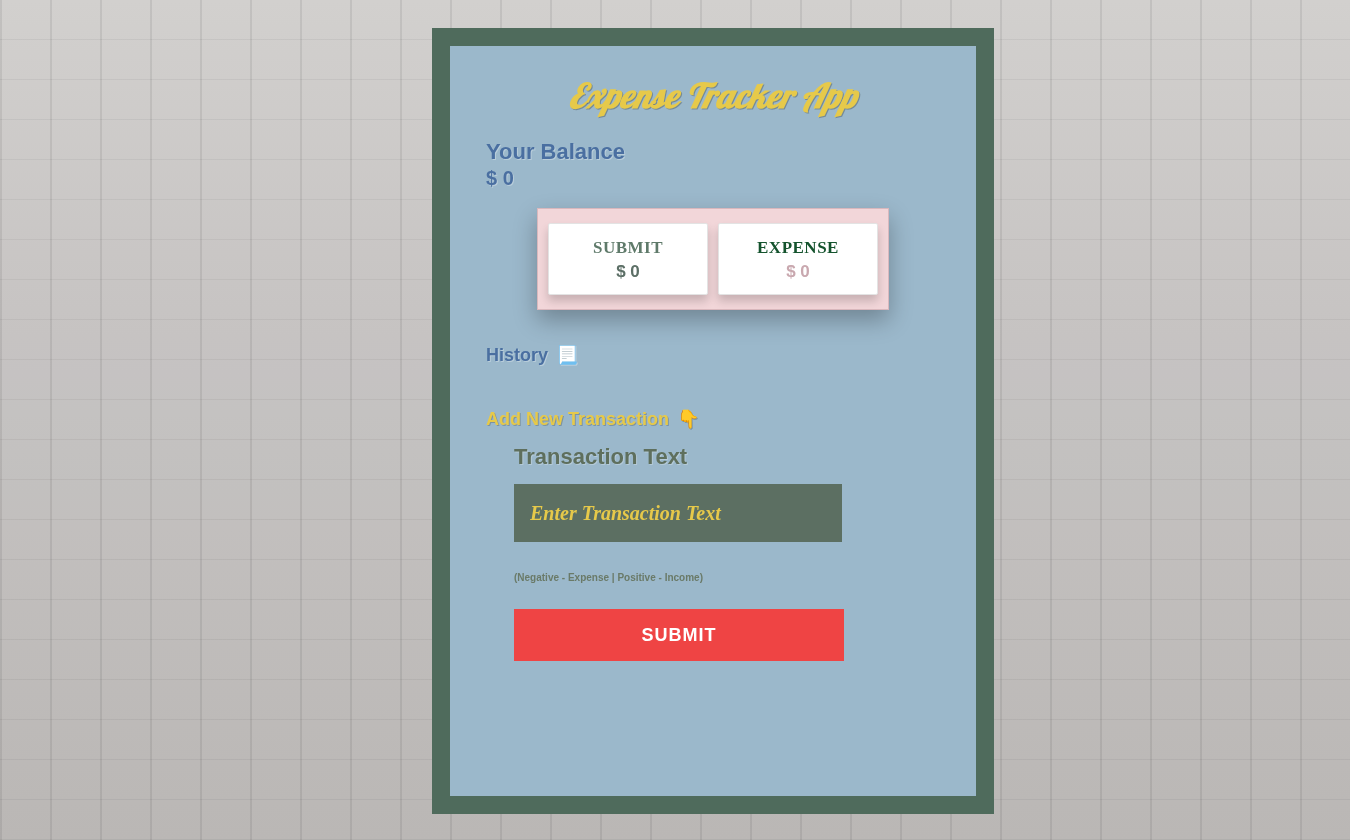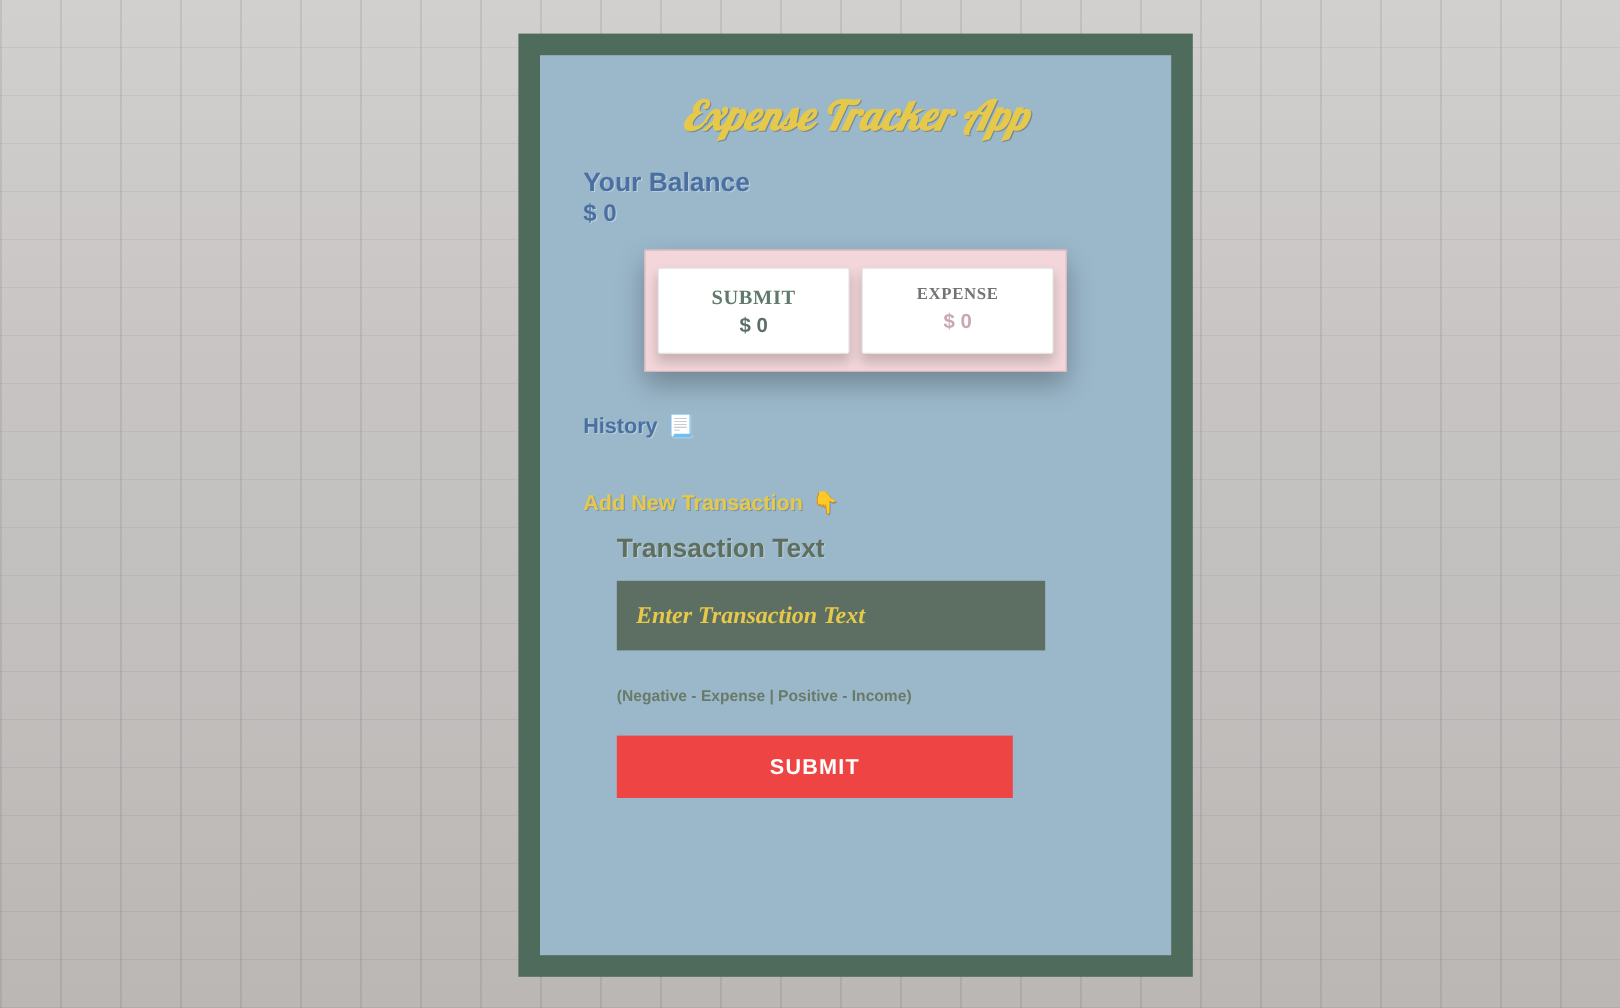--- a/index.html
+++ b/index.html
@@ -89,24 +89,24 @@
   }
   .ie-title-income {
     font-family: Georgia, serif;
     font-size: 17px;
     font-weight: 700;
     letter-spacing: 0.5px;
     color: #5f7a6a;
   }
   .ie-title-expense {
     font-family: Georgia, serif;
-    font-size: 14px;
+    font-size: 17px;
     font-weight: 700;
     letter-spacing: 0.5px;
-    color: #737373;
+    color: #14532d;
   }
   .ie-value {
     margin-top: 4px;
     font-family: Arial, sans-serif;
     font-size: 17px;
     font-weight: 800;
     color: #6b6b6b;
   }
   .ie-value.inc { color: #5c6f66; }
   .ie-value.exp { color: #c9a8af; }
@@ -130,29 +130,29 @@
   .form-block { margin-top: 14px; padding-left: 28px; }
   .field-label {
     font-family: Arial, sans-serif;
     font-size: 22px;
     font-weight: 800;
     color: #5e6f5d;
     text-shadow: 1px 1px 0 rgba(255,255,255,0.25);
   }
   .field-sub {
     font-family: Arial, sans-serif;
-    font-size: 13px;
+    font-size: 10px;
     font-weight: 700;
     color: #6a7a68;
     margin-top: 2px;
   }
   .text-input {
     display: block;
     margin-top: 14px;
-    width: 357px;
+    width: 328px;
     height: 58px;
     background: #5c6f62;
     border: none;
     padding: 0 16px;
     font-family: "Brush Script MT", cursive;
     font-style: italic;
     font-size: 20px;
     font-weight: 700;
     color: #e6c94a;
     outline: none;

